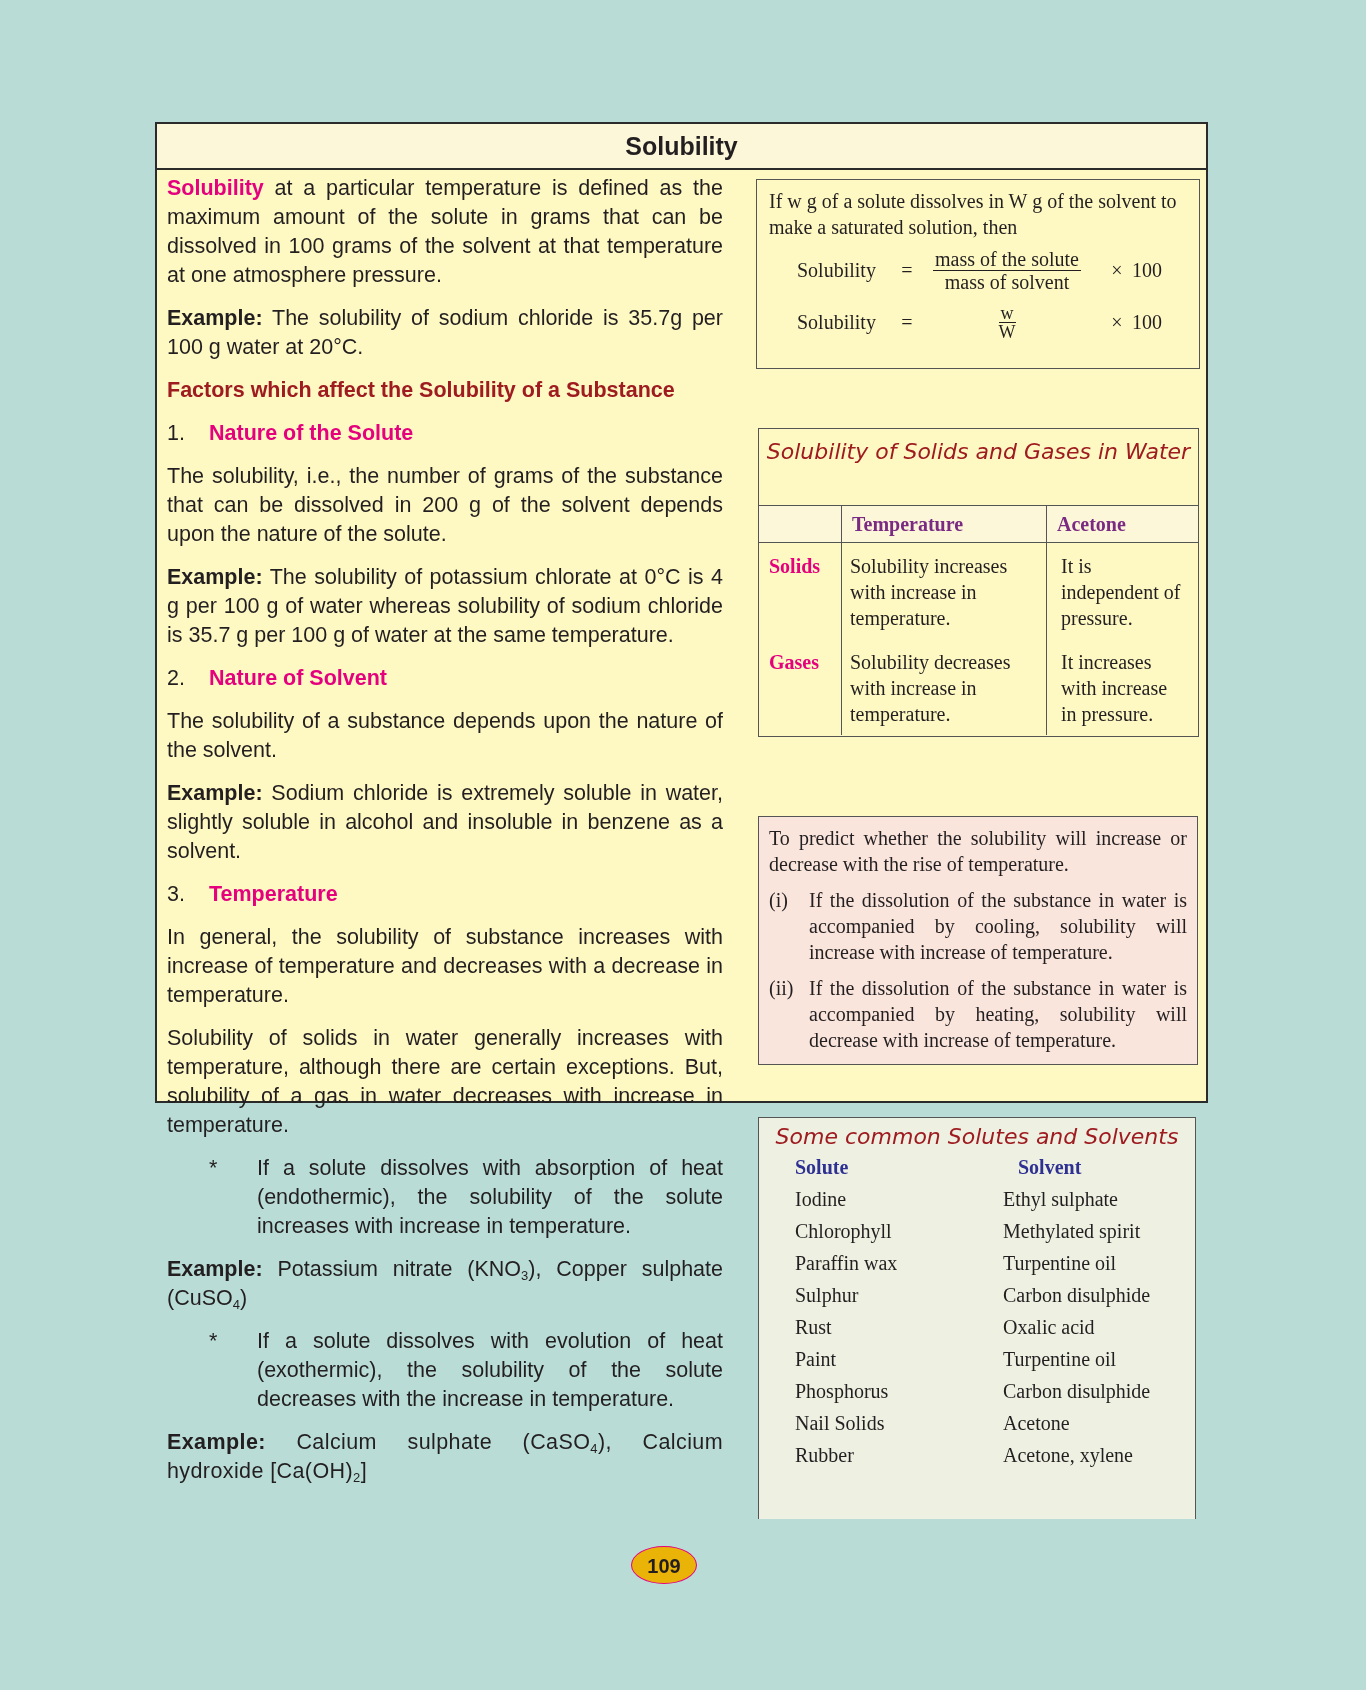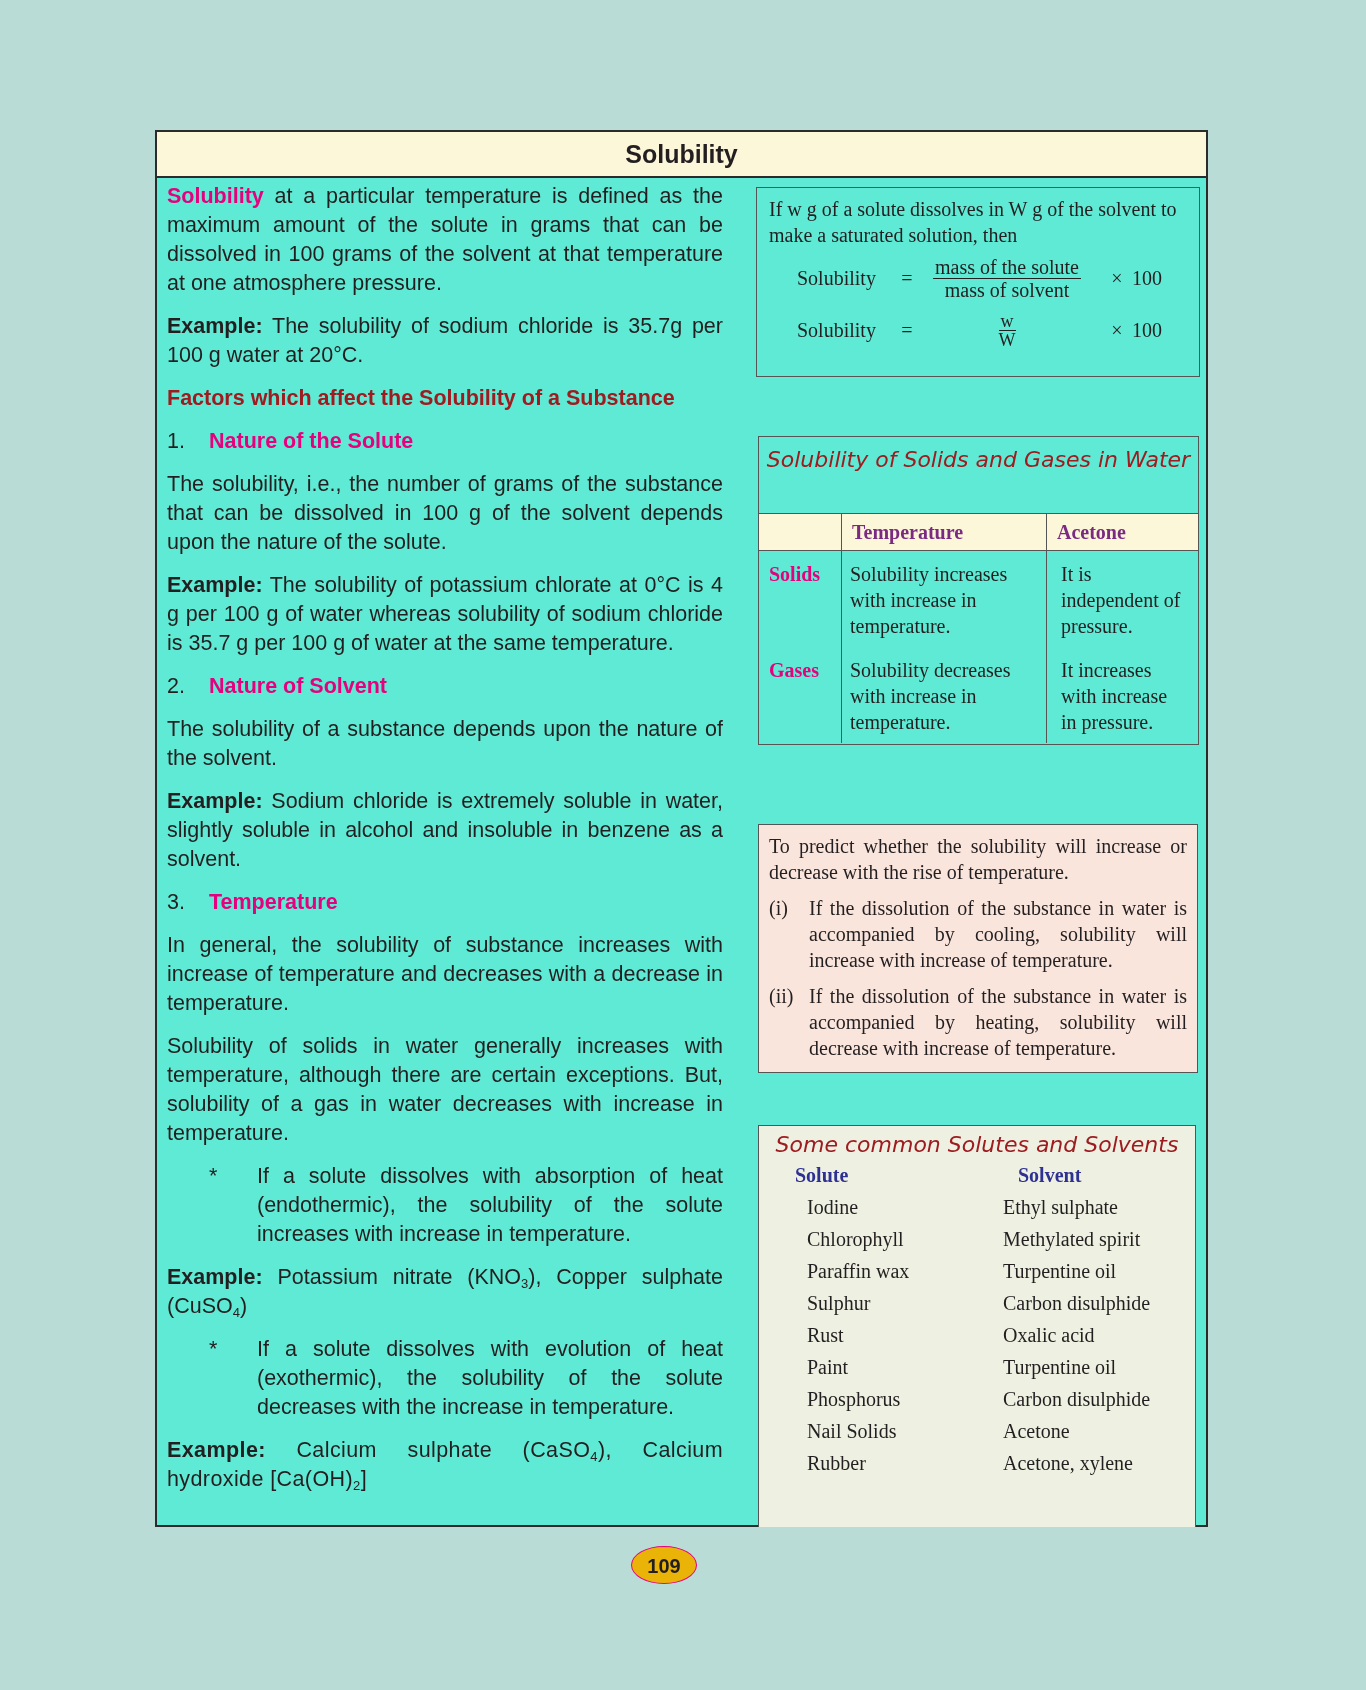--- a/index.html
+++ b/index.html
@@ -6,24 +6,24 @@
   body {
     width: 1366px; height: 1690px;
     background: #b9ddd6;
     position: relative;
     overflow: hidden;
     font-family: "Liberation Sans", sans-serif;
     color: #231f20;
   }
   .frame {
     position: absolute;
-    left: 155px; top: 130px;
-    width: 1053px; height: 1397px;
+    left: 155px; top: 122px;
+    width: 1053px; height: 981px;
     border: 2px solid #2b2b2b;
-    background: #5eead4;
+    background: #fef9c3;
     box-sizing: border-box;
   }
   .header {
     height: 44px;
     background: #fcf7d9;
     border-bottom: 2px solid #2b2b2b;
     text-align: center;
     font-weight: bold;
     font-size: 25px;
     line-height: 44px;
@@ -138,21 +138,21 @@
     background: #eef1e2;
     padding-top: 6px;
     font-size: 20px;
   }
   .sol-head {
     display: flex;
     margin: 6px 0 4px 0;
     color: #2e3192; font-weight: bold;
   }
   .sol-row { display: flex; height: 32px; line-height: 32px; }
-  .sol-a { width: 220px; padding-left: 48px; box-sizing: border-box; }
+  .sol-a { width: 220px; padding-left: 36px; box-sizing: border-box; }
   .sol-b { flex: 1; margin-left: 24px; }
   .sol-head .sol-a { padding-left: 36px; }
   .sol-head .sol-b { padding-left: 15px; }
 
   .page-num {
     position: absolute;
     left: 631px; top: 1546px;
     width: 66px; height: 38px;
     border: 1.5px solid #e5007e;
     border-radius: 50%;
@@ -172,21 +172,21 @@
 
   <div class="left">
     <p><span class="pink">Solubility</span><span> at a particular temperature is defined as the maximum amount of the solute in grams that can be dissolved in 100 grams of the solvent at that temperature at one atmosphere pressure.</span></p>
     <p><span class="b">Example:</span><span> The solubility of sodium chloride is 35.7g per 100 g water at 20°C.</span></p>
     <div class="factors maroon">Factors which affect the Solubility of a Substance</div>
 
     <div class="num-item">
       <span class="num">1.</span>
       <span class="pink">Nature of the Solute</span>
     </div>
-    <p class="indent">The solubility, i.e., the number of grams of the substance that can be dissolved in 100 g of the solvent depends upon the nature of the solute.</p>
+    <p class="indent">The solubility, i.e., the number of grams of the substance that can be dissolved in 200 g of the solvent depends upon the nature of the solute.</p>
     <p class="indent"><span class="b">Example:</span><span> The solubility of potassium chlorate at 0°C is 4 g per 100 g of water whereas solubility of sodium chloride is 35.7 g per 100 g of water at the same temperature.</span></p>
 
     <div class="num-item">
       <span class="num">2.</span>
       <span class="pink">Nature of Solvent</span>
     </div>
     <p class="indent">The solubility of a substance depends upon the nature of the solvent.</p>
     <p class="indent"><span class="b">Example:</span><span> Sodium chloride is extremely soluble in water, slightly soluble in alcohol and insoluble in benzene as a solvent.</span></p>
 
     <div class="num-item">

